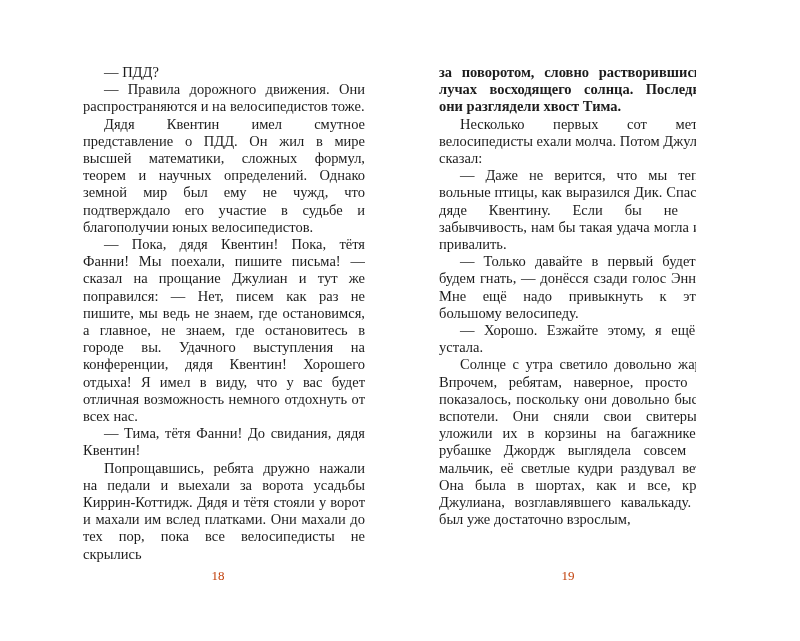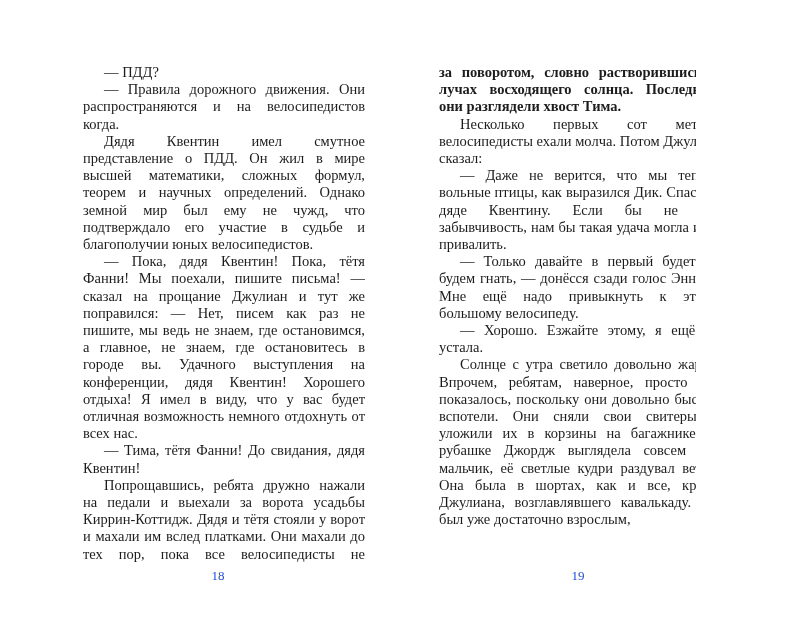--- a/index.html
+++ b/index.html
@@ -33,33 +33,33 @@
     padding: 0;
     text-indent: 21px;
   }
   .para.no-indent { text-indent: 0; font-weight: bold; }
   .page-number {
     position: absolute;
     top: 568px;
     font-size: 13px;
     line-height: 15px;
     text-align: center;
-    color: #1d4ed8;
+    color: #c2410c;
   }
   .num-left  { left: 83px;  width: 270px; }
-  .num-right { left: 439px; width: 278px; text-align: center; }
+  .num-right { left: 429px; width: 278px; text-align: center; }
 </style>
 </head>
 <body>
 
 <div class="spread">
 
   <div class="text-col col-left">
       <p class="para">— ПДД?</p>
-      <p class="para">— Правила дорожного движения. Они распространяются и на велосипедистов когда.</p>
+      <p class="para">— Правила дорожного движения. Они распространяются и на велосипедистов тоже.</p>
       <p class="para">Дядя Квентин имел смутное представление о ПДД. Он жил в мире высшей математики, сложных формул, теорем и научных определений. Однако земной мир был ему не чужд, что подтверждало его участие в судьбе и благополучии юных велосипедистов.</p>
       <p class="para">— Пока, дядя Квентин! Пока, тётя Фанни! Мы поехали, пишите письма! — сказал на прощание Джулиан и тут же поправился: — Нет, писем как раз не пишите, мы ведь не знаем, где остановимся, а главное, не знаем, где остановитесь в городе вы. Удачного выступления на конференции, дядя Квентин! Хорошего отдыха! Я имел в виду, что у вас будет отличная возможность немного отдохнуть от всех нас.</p>
       <p class="para">— Тима, тётя Фанни! До свидания, дядя Квентин!</p>
       <p class="para">Попрощавшись, ребята дружно нажали на педали и выехали за ворота усадьбы Киррин-Коттидж. Дядя и тётя стояли у ворот и махали им вслед платками. Они махали до тех пор, пока все велосипедисты не скрылись</p>
     </div>
 
   <div class="text-col col-right">
       <p class="para no-indent">за поворотом, словно растворившись в лучах восходящего солнца. Последним они разглядели хвост Тима.</p>
       <p class="para">Несколько первых сот метров велосипедисты ехали молча. Потом Джулиан сказал:</p>
       <p class="para">— Даже не верится, что мы теперь вольные птицы, как выразился Дик. Спасибо дяде Квентину. Если бы не его забывчивость, нам бы такая удача могла и не привалить.</p>

